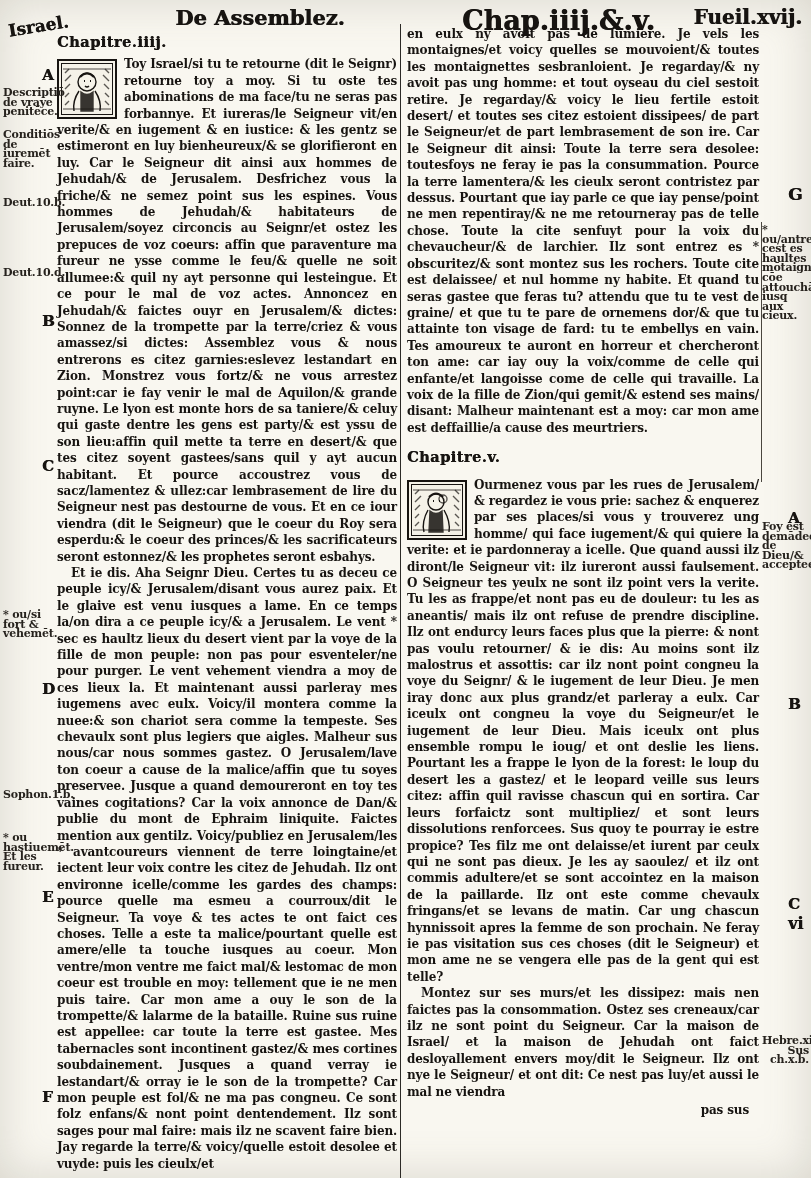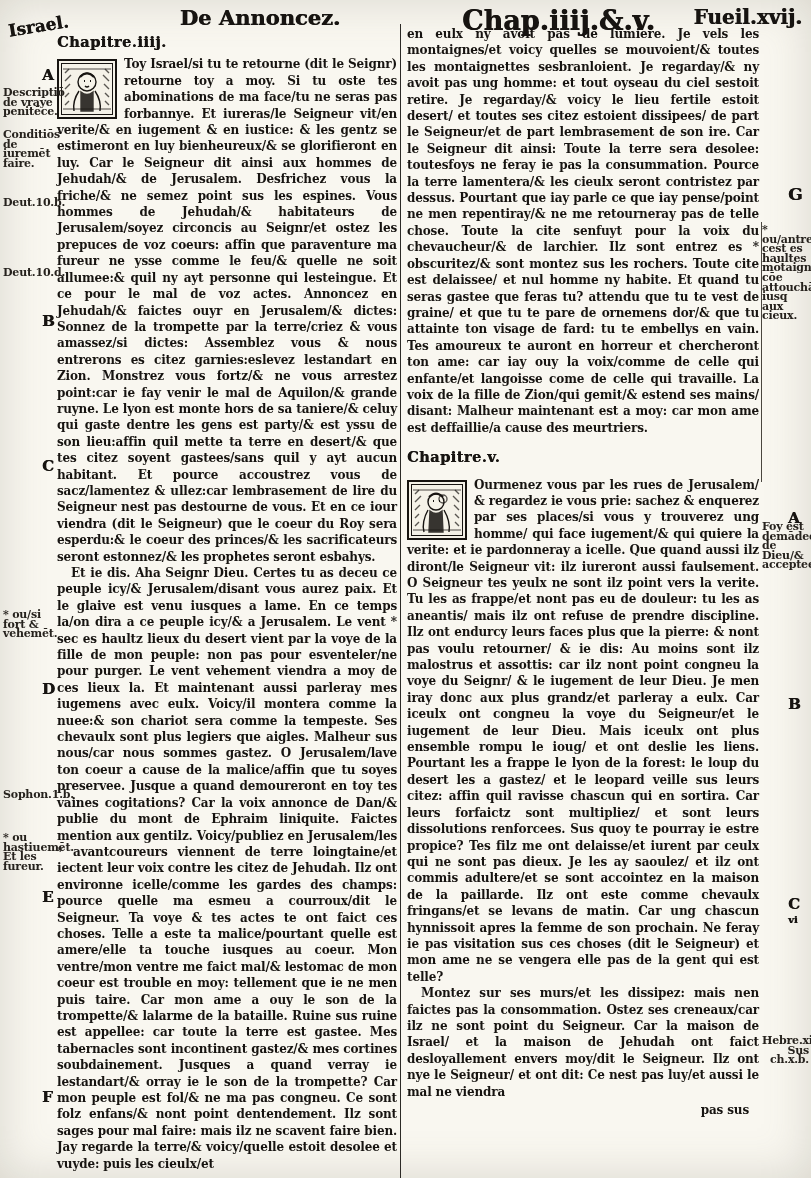--- a/index.html
+++ b/index.html
@@ -64,29 +64,29 @@
     position:absolute;font-size:15px;font-weight:bold;
     text-shadow:.5px 0 0 currentColor;
   }
   .mletter.left{left:42px;}
   .mletter.right{left:788px;}
   .nL0{top:88px}.nL1{top:130px}.nL2{top:198px}.nL3{top:268px}
   .nL4{top:610px}.nL5{top:790px}.nL6{top:833px}
   .lL0{top:66px}.lL1{top:312px}.lL2{top:457px}.lL3{top:680px}.lL4{top:888px}.lL5{top:1088px}
   .nR0{top:225px}.nR1{top:522px}.nR2{top:1036px;left:756px;text-align:right;}
   .lR0{top:184px;font-size:17px;}.lR1{top:509px}.lR2{top:695px}.lR3{top:895px}
-  .lR4{top:914px;font-size:10px;}
+  .lR4{top:914px;font-size:16px;}
 </style>
 </head>
 <body>
 
 <div class="page">
 
   <div class="running-left">Israel.</div>
-  <div class="book-title">De Annoncez.</div>
+  <div class="book-title">De Assemblez.</div>
   <div class="chap-label">Chap.iiij.&amp;.v.</div>
   <div class="folio-label">Fueil.xvij.</div>
 
   <div class="rule-center"></div>
   <div class="rule-right"></div>
 
   <div class="col col-left">
     <div class="chap-heading">Chapitre.iiij.</div>
     <p class="body-par">
       <span class="initial">

